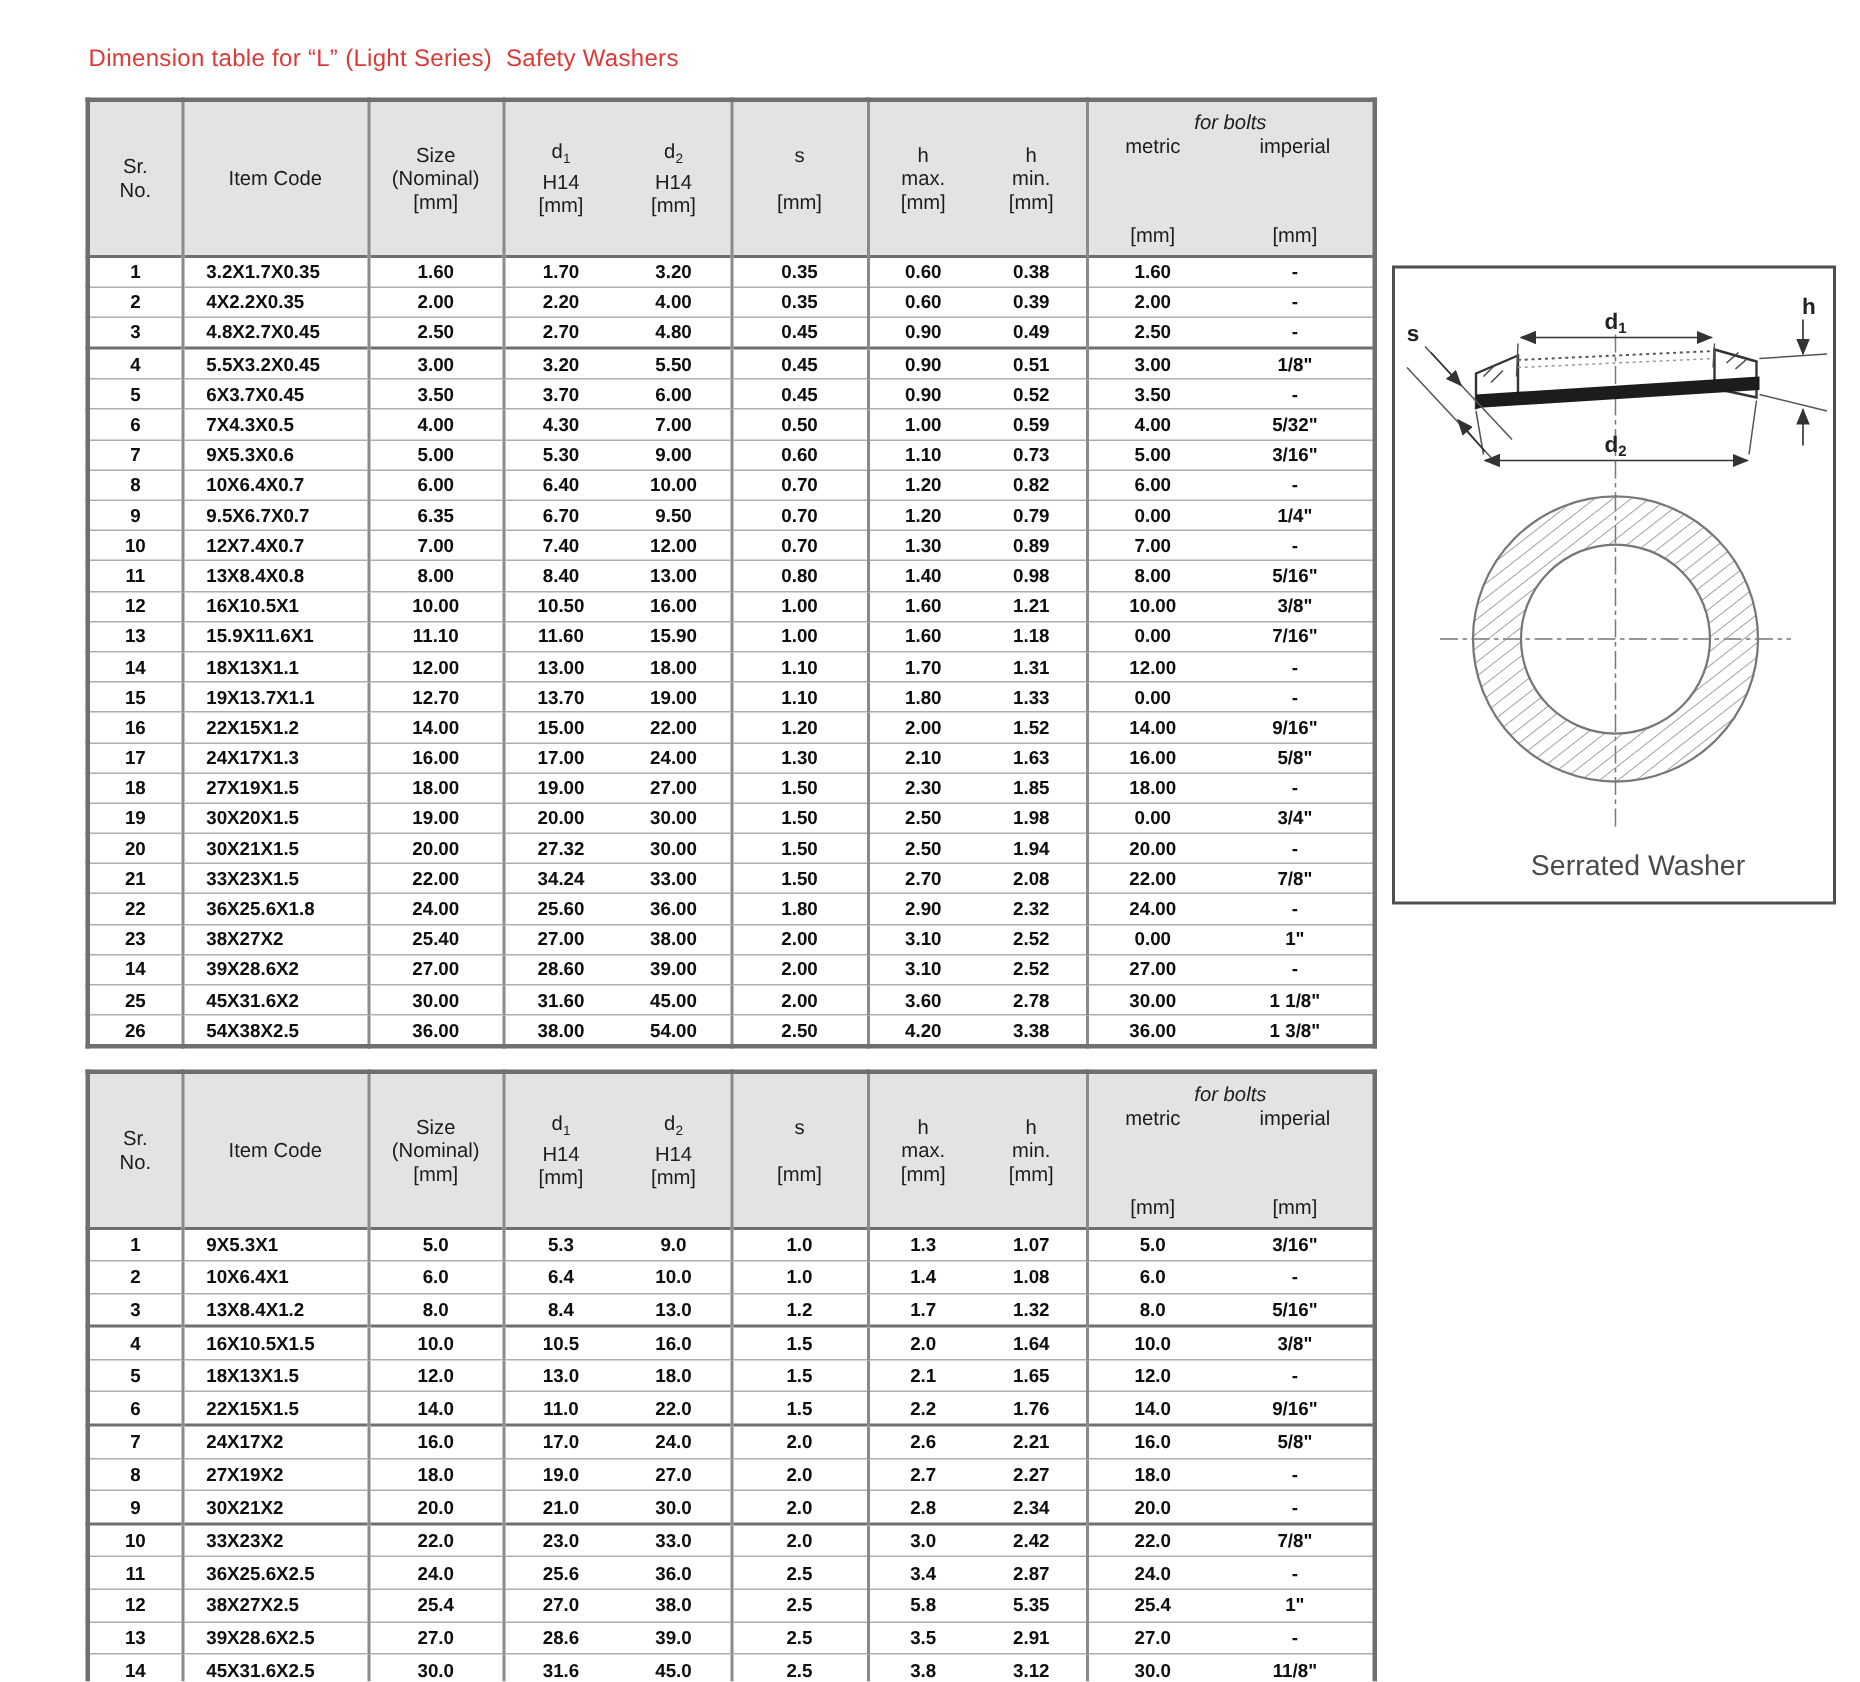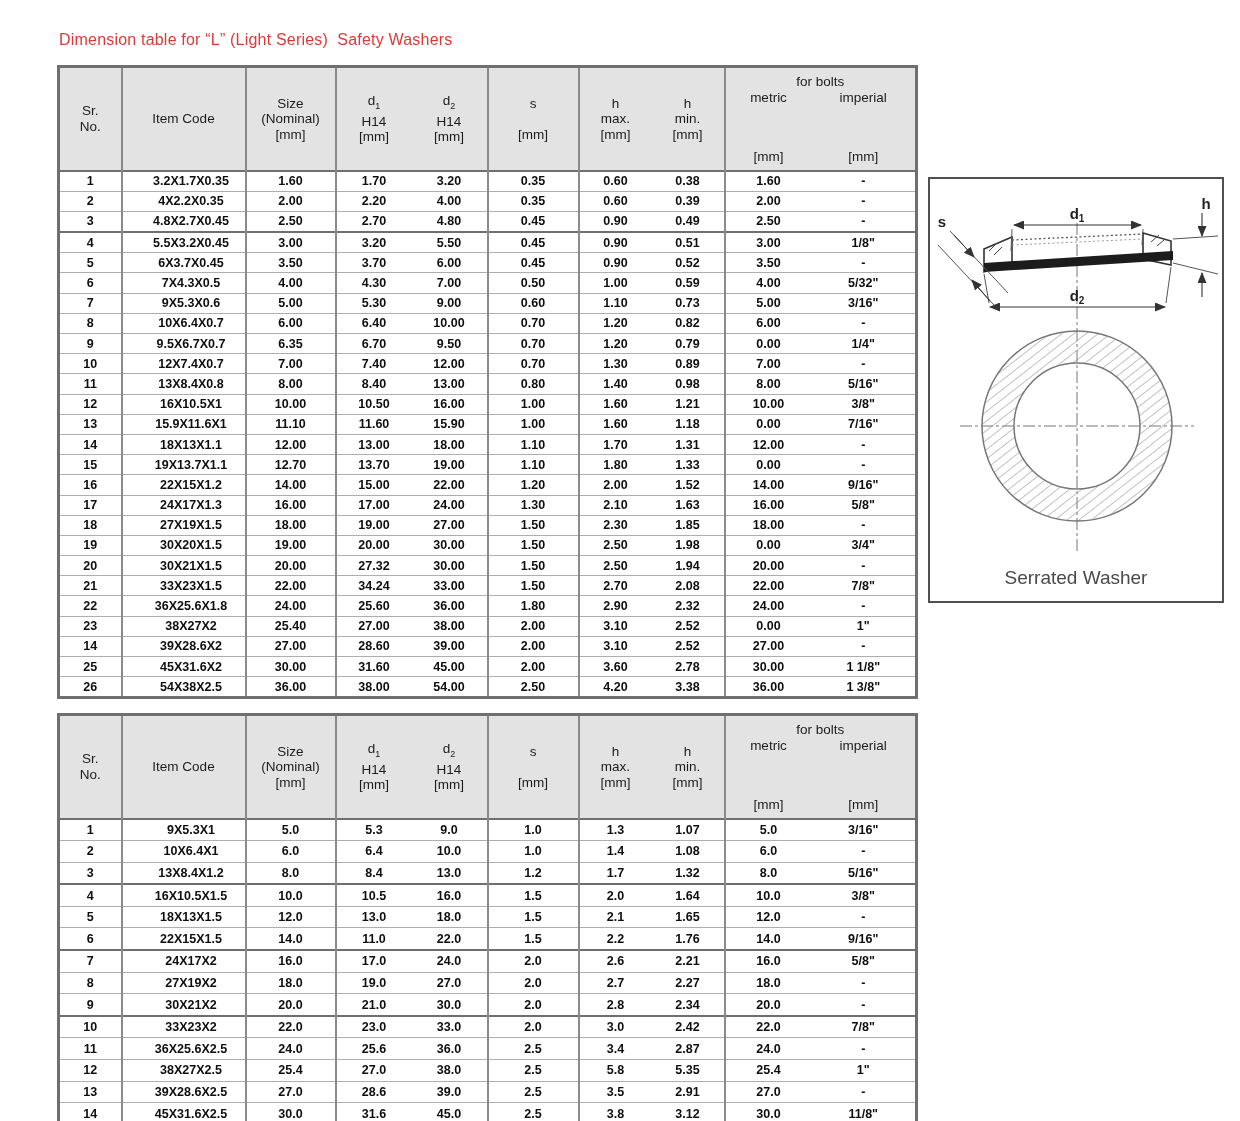--- a/index.html
+++ b/index.html
@@ -28,42 +28,42 @@
 
   thead th {
     background:#e3e3e3; font-weight:normal; font-size:13.5px; color:#1c1c1c;
     padding:0; vertical-align:middle;
   }
   thead tr.hr1 { height:23px; }
   thead tr.hr2 { height:45px; }
   .hlines { display:flex; flex-direction:column; justify-content:center; line-height:15.5px; height:100%; }
   .hlines span { min-height:15.5px; }
   .hlines.pushdown { justify-content:flex-end; padding-bottom:5px;gap:44px; }
-  th.c-bolts .boltlabel { display:block; padding-top:5px; }
+  th.c-bolts .boltlabel { display:block; padding-top:5px;font-style:italic; }
   sub { font-size:9px; }
 
   
   .c-sr, .c-item, .c-size, .c-d2, .c-s, .c-hmin { border-right:2px solid #8a8a8a; }
 
   tbody td {
     font-size:12.5px; font-weight:bold; text-align:center; color:#0e0e0e;
     padding:0; border-top:1px solid #aeaeae;
   }
   #light-table tbody td { height:19.2px; }
   #heavy-table tbody td { height:20.6px; }
   tbody tr:first-child td { border-top:2.5px solid #6f6f6f; }
   tbody tr.thick-top td { border-top:2px solid #6f6f6f; }
-  tbody td.c-item { text-align:center; padding-left:15px; }
+  tbody td.c-item { text-align:left; padding-left:15px; }
 
   .diagram-box {
     position:absolute; left:928px; top:177px; width:296px; height:426px;
     background:#fff; border:2px solid #4f4f4f; box-sizing:border-box;
   }
   .diagram-caption {
-    position:absolute; left:0; bottom:12px; width:100%;
+    position:absolute; left:16px; bottom:12px; width:100%;
     text-align:center; font-size:19px; color:#4a4a4a;
   }
   .drawing { position:absolute; left:0; top:0; }
   .dimtext { font-size:15px; fill:#222; font-family:"Liberation Sans",sans-serif; font-weight:bold; }
   .dimsub  { font-size:10px; }
 </style>
 </head>
 <body>
 
 <div class="page">

